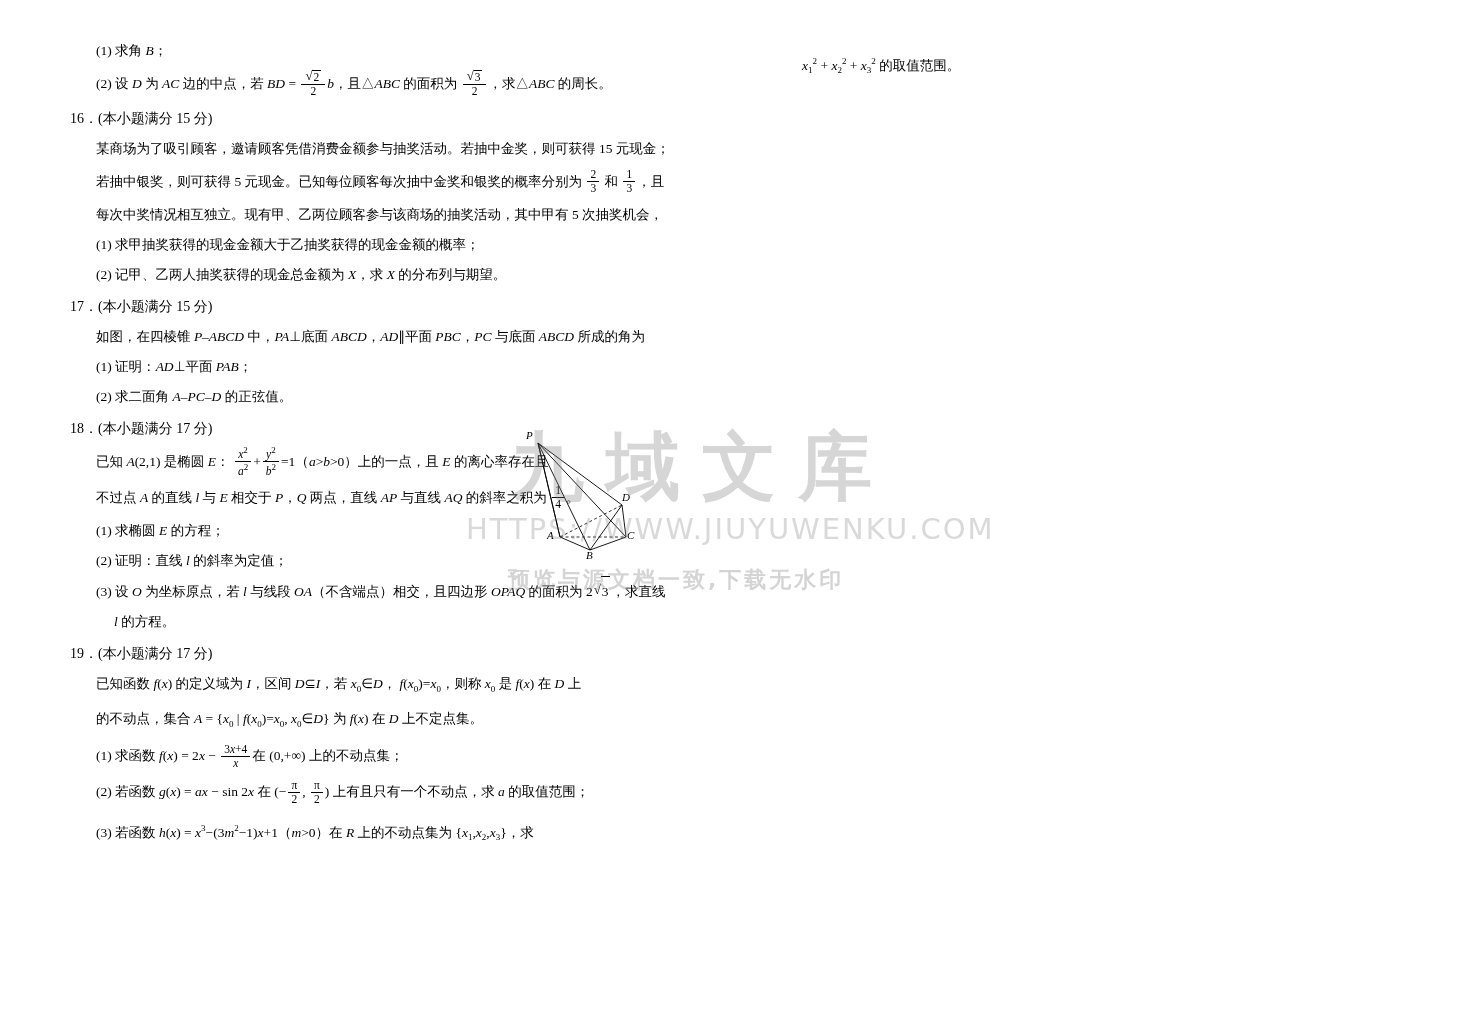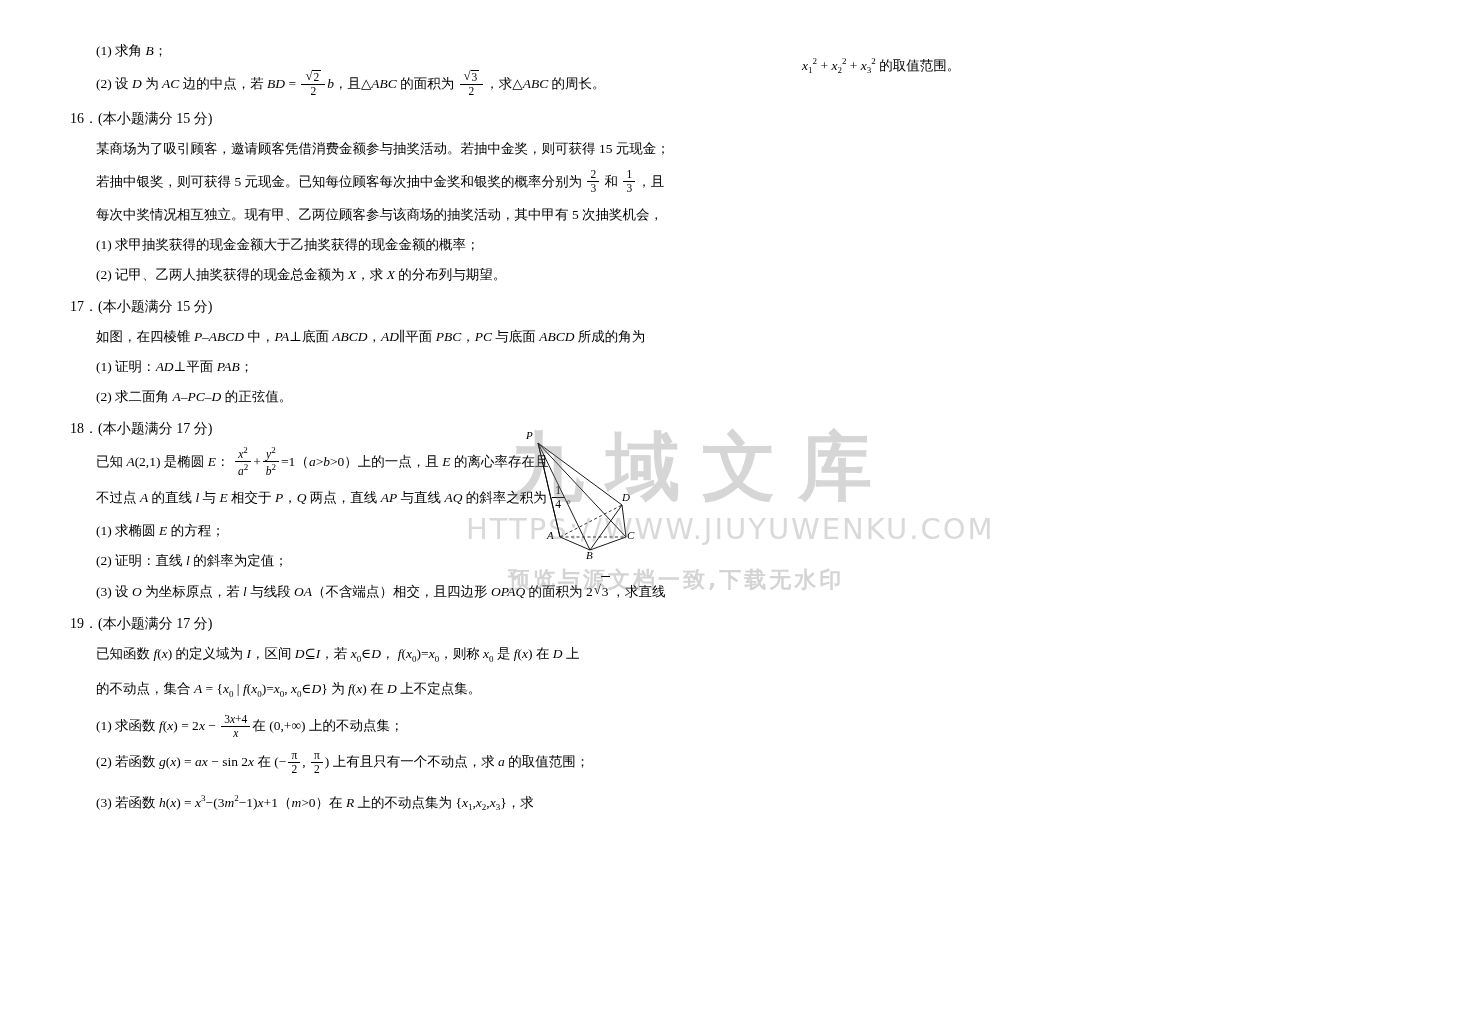--- a/index.html
+++ b/index.html
@@ -30,20 +30,21 @@
     top: 46px;
     width: 420px;
   }
   .blk {
     margin-bottom: 2px;
   }
   .line {
     font-size: 13.5px;
     line-height: 36px;
     white-space: nowrap;
+    font-family: Liberation Serif, serif;
   }
   .line.tight { line-height: 30px; }
   .indent { padding-left: 26px; }
   .indent2 { padding-left: 44px; }
   .qnum {
     font-size: 14px;
     line-height: 30px;
   }
   .it { font-style: italic; }
   
@@ -209,20 +210,23 @@
         <span class="frac"><span class="num">1</span><span class="den">4</span></span>。
       </div>
       <div class="line tight indent">
         (1) 求椭圆 <span class="it">E</span> 的方程；
       </div>
       <div class="line tight indent">
         (2) 证明：直线 <span class="it">l</span> 的斜率为定值；
       </div>
       <div class="line tight indent">
         (3) 设 <span class="it">O</span> 为坐标原点，若 <span class="it">l</span> 与线段 <span class="it">OA</span>（不含端点）相交，且四边形 <span class="it">OPAQ</span> 的面积为 2<span class="sqrt"><span class="rad">3</span></span>，求直线
+      </div>
+      <div class="line tight indent2">
+        <span class="it">l</span> 的方程。
       </div>
     </div>
 
     <div class="blk">
       <div class="qnum">19．(本小题满分 17 分)</div>
       <div class="line tight indent">
         已知函数 <span class="it">f</span>(<span class="it">x</span>) 的定义域为 <span class="it">I</span>，区间 <span class="it">D</span>⊆<span class="it">I</span>，若 <span class="it">x</span><sub class="e">0</sub>∈<span class="it">D</span>， <span class="it">f</span>(<span class="it">x</span><sub class="e">0</sub>)=<span class="it">x</span><sub class="e">0</sub>，则称 <span class="it">x</span><sub class="e">0</sub> 是 <span class="it">f</span>(<span class="it">x</span>) 在 <span class="it">D</span> 上
       </div>
       <div class="line tight indent">
         的不动点，集合 <span class="it">A</span> = {<span class="it">x</span><sub class="e">0</sub> | <span class="it">f</span>(<span class="it">x</span><sub class="e">0</sub>)=<span class="it">x</span><sub class="e">0</sub>, <span class="it">x</span><sub class="e">0</sub>∈<span class="it">D</span>} 为 <span class="it">f</span>(<span class="it">x</span>) 在 <span class="it">D</span> 上不定点集。

